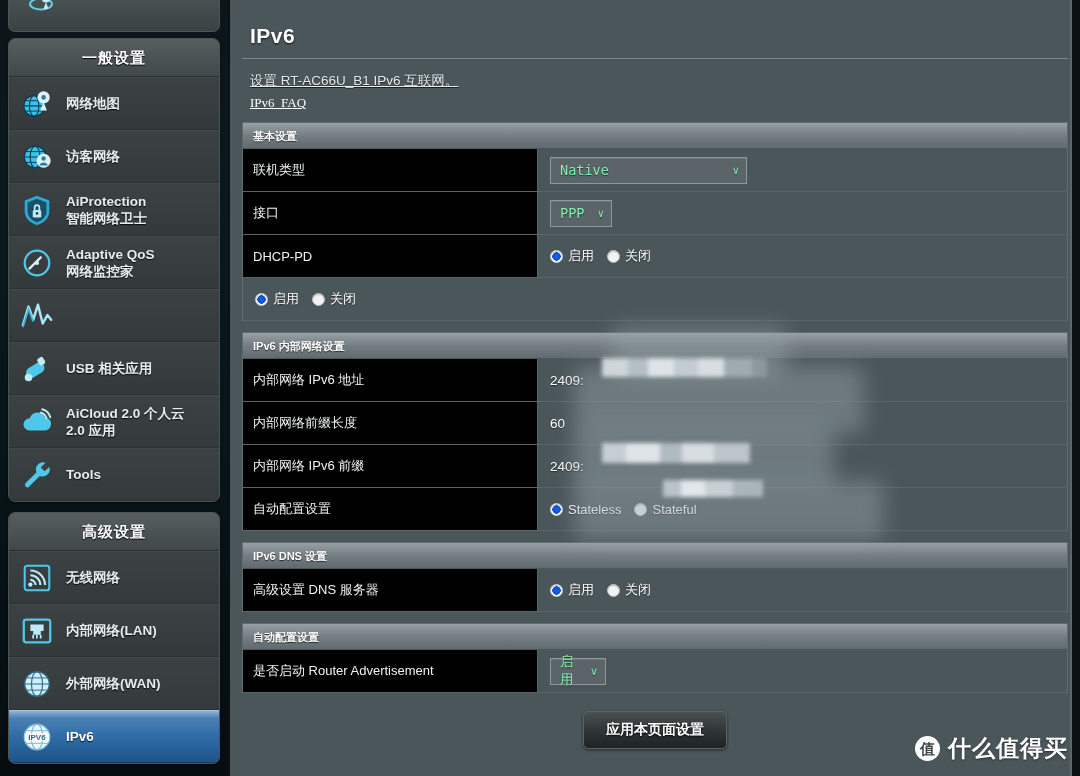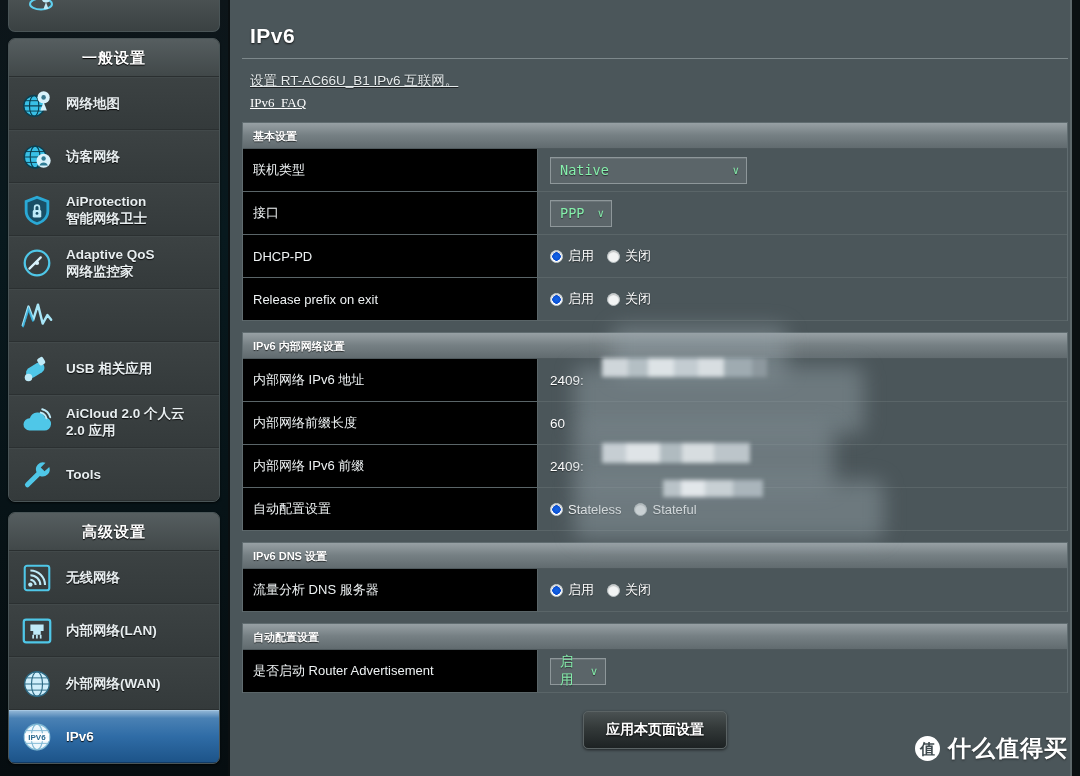--- a/index.html
+++ b/index.html
@@ -497,21 +497,20 @@
                     <span class="rl">启用</span>
                   </label>
                   <label class="radio">
                     <span class="dot"></span>
                     <span class="rl">关闭</span>
                   </label>
                 </div>
               </div>
             </div>
             <div class="row">
-              <div class="cell-label">Release prefix on exit</div>
               <div class="cell-value">
                 <div class="radio-group">
                   <label class="radio">
                     <span class="dot on"></span>
                     <span class="rl">启用</span>
                   </label>
                   <label class="radio">
                     <span class="dot"></span>
                     <span class="rl">关闭</span>
                   </label>
@@ -551,21 +550,21 @@
                     <span class="dot"></span>
                     <span class="rl">Stateful</span>
                   </label>
                 </div>
               </div>
             </div>
           </div>
           <div class="table">
             <div class="sect-head">IPv6 DNS 设置</div>
             <div class="row">
-              <div class="cell-label">流量分析 DNS 服务器</div>
+              <div class="cell-label">高级设置 DNS 服务器</div>
               <div class="cell-value">
                 <div class="radio-group">
                   <label class="radio">
                     <span class="dot on"></span>
                     <span class="rl">启用</span>
                   </label>
                   <label class="radio">
                     <span class="dot"></span>
                     <span class="rl">关闭</span>
                   </label>

